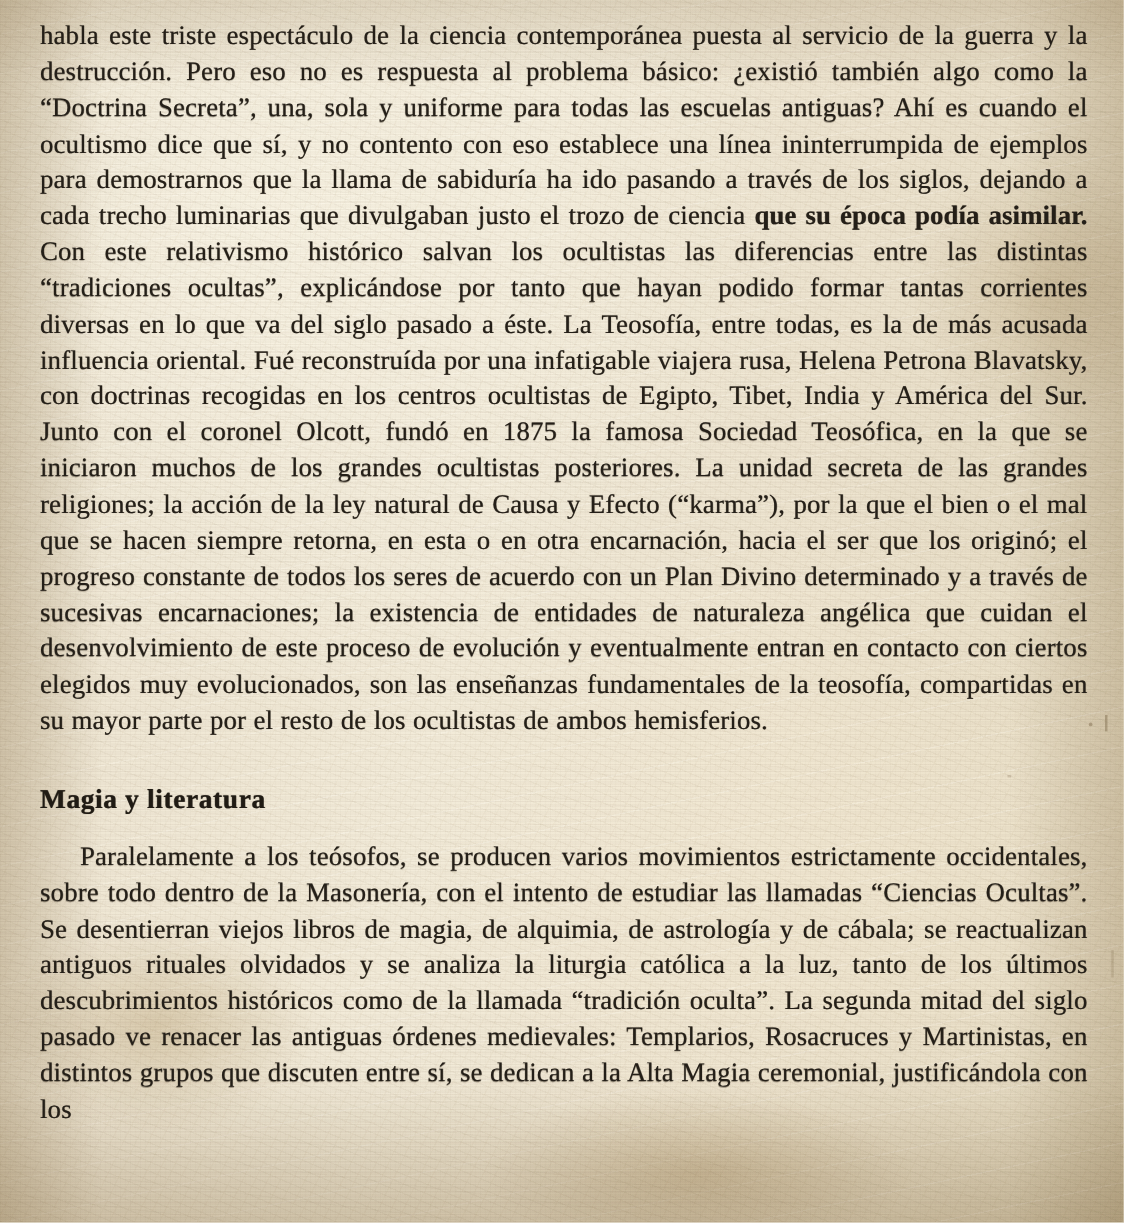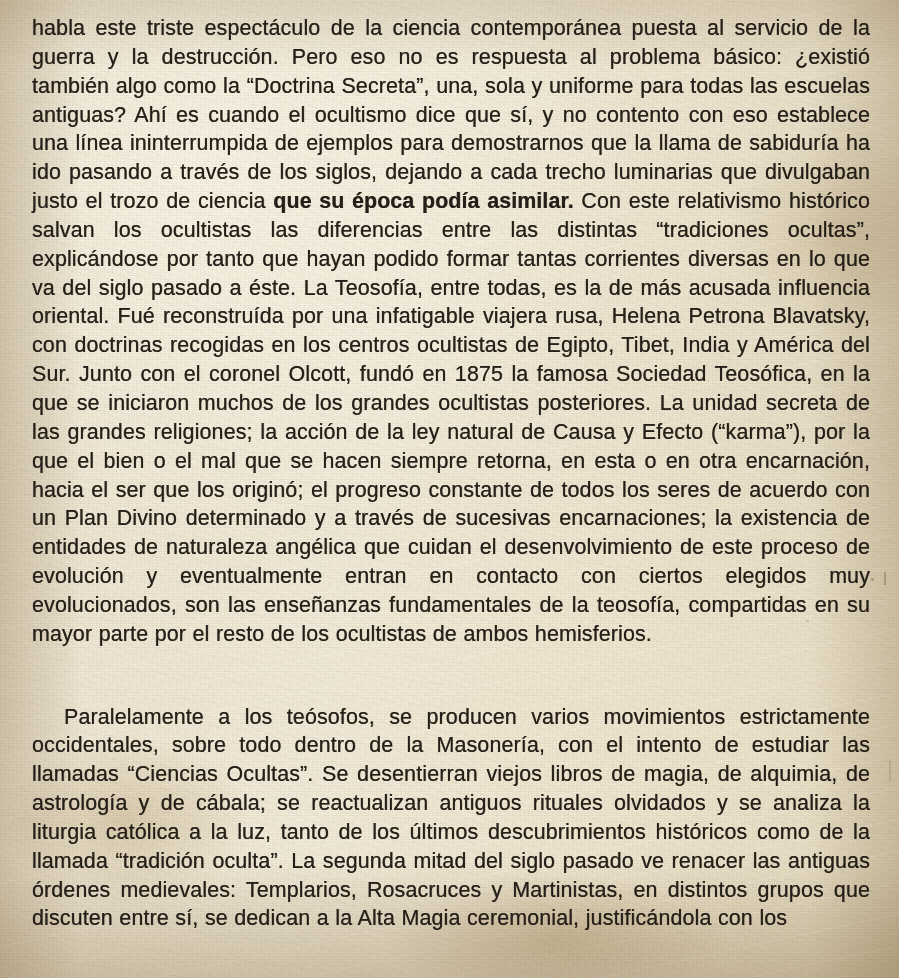--- a/index.html
+++ b/index.html
@@ -10,21 +10,21 @@
 
   .page {
     position: relative;
     width: 899px;
     height: 978px;
     overflow: hidden;
     background:
       radial-gradient(ellipse 70% 55% at 22% 18%, rgba(255,252,240,0.55) 0%, rgba(255,250,235,0.0) 70%),
       radial-gradient(ellipse 60% 45% at 80% 72%, rgba(244,234,211,0.5) 0%, rgba(244,234,211,0.0) 72%),
       linear-gradient(100deg, #e9e0cb 0%, #efe7d4 18%, #f2ebd9 42%, #eee5d0 68%, #e6dcc4 88%, #ded3b9 100%);
-    font-family: Liberation Sans, sans-serif;
+    font-family: Liberation Serif, serif;
     color: #26211b;
   }
 
   
   .grain, .grain2, .fibers, .vignette, .blotch1, .blotch2, .blotch3, .scanlines {
     position: absolute;
     inset: 0;
     pointer-events: none;
   }
   .grain {
@@ -140,20 +140,21 @@
 <body>
 
 <div class="page">
 
   <div class="column">
 
     <p class="para first"><span>habla este triste espectáculo de la ciencia contemporánea puesta al servicio de la guerra y la destrucción. Pero eso no es respuesta al problema básico: ¿existió también algo como la “Doctrina Secreta”, una, sola y uniforme para todas las escuelas antiguas? Ahí es cuando el ocultismo dice que sí, y no contento con eso establece una línea ininterrumpida de ejemplos para demostrarnos que la llama de sabiduría ha ido pasando a través de los siglos, dejando a cada trecho luminarias que divulgaban justo el trozo de ciencia </span><b class="inline-bold">que su época podía asimilar.</b><span> Con este relativismo histórico salvan los ocultistas las diferencias entre las distintas “tradiciones ocultas”, explicándose por tanto que hayan podido formar tantas corrientes diversas en lo que va del siglo pasado a éste. La Teosofía, entre todas, es la de más acusada influencia oriental. Fué reconstruída por una infatigable viajera rusa, Helena Petrona Blavatsky, con doctrinas recogidas en los centros ocultistas de Egipto, Tibet, India y América del Sur. Junto con el coronel Olcott, fundó en 1875 la famosa Sociedad Teosófica, en la que se iniciaron muchos de los grandes ocultistas posteriores. La unidad secreta de las grandes religiones; la acción de la ley natural de Causa y Efecto (“karma”), por la que el bien o el mal que se hacen siempre retorna, en esta o en otra encarnación, hacia el ser que los originó; el progreso constante de todos los seres de acuerdo con un Plan Divino determinado y a través de sucesivas encarnaciones; la existencia de entidades de naturaleza angélica que cuidan el desenvolvimiento de este proceso de evolución y eventualmente entran en contacto con ciertos elegidos muy evolucionados, son las enseñanzas fundamentales de la teosofía, compartidas en su mayor parte por el resto de los ocultistas de ambos hemisferios.</span></p>
 
     <div class="spacer-before-heading"></div>
 
+    <h2 class="heading">Magia y literatura</h2>
 
     <div class="spacer-after-heading"></div>
 
     <p class="para"><span class="lead-indent"></span><span>Paralelamente a los teósofos, se producen varios movimientos estrictamente occidentales, sobre todo dentro de la Masonería, con el intento de estudiar las llamadas “Ciencias Ocultas”. Se desentierran viejos libros de magia, de alquimia, de astrología y de cábala; se reactualizan antiguos rituales olvidados y se analiza la liturgia católica a la luz, tanto de los últimos descubrimientos históricos como de la llamada “tradición oculta”. La segunda mitad del siglo pasado ve renacer las antiguas órdenes medievales: Templarios, Rosacruces y Martinistas, en distintos grupos que discuten entre sí, se dedican a la Alta Magia ceremonial, justificándola con los</span></p>
 
   </div>
 
   <div class="edge-mark m1"></div>
   <div class="edge-mark m2"></div>
   <div class="edge-mark m3"></div>

